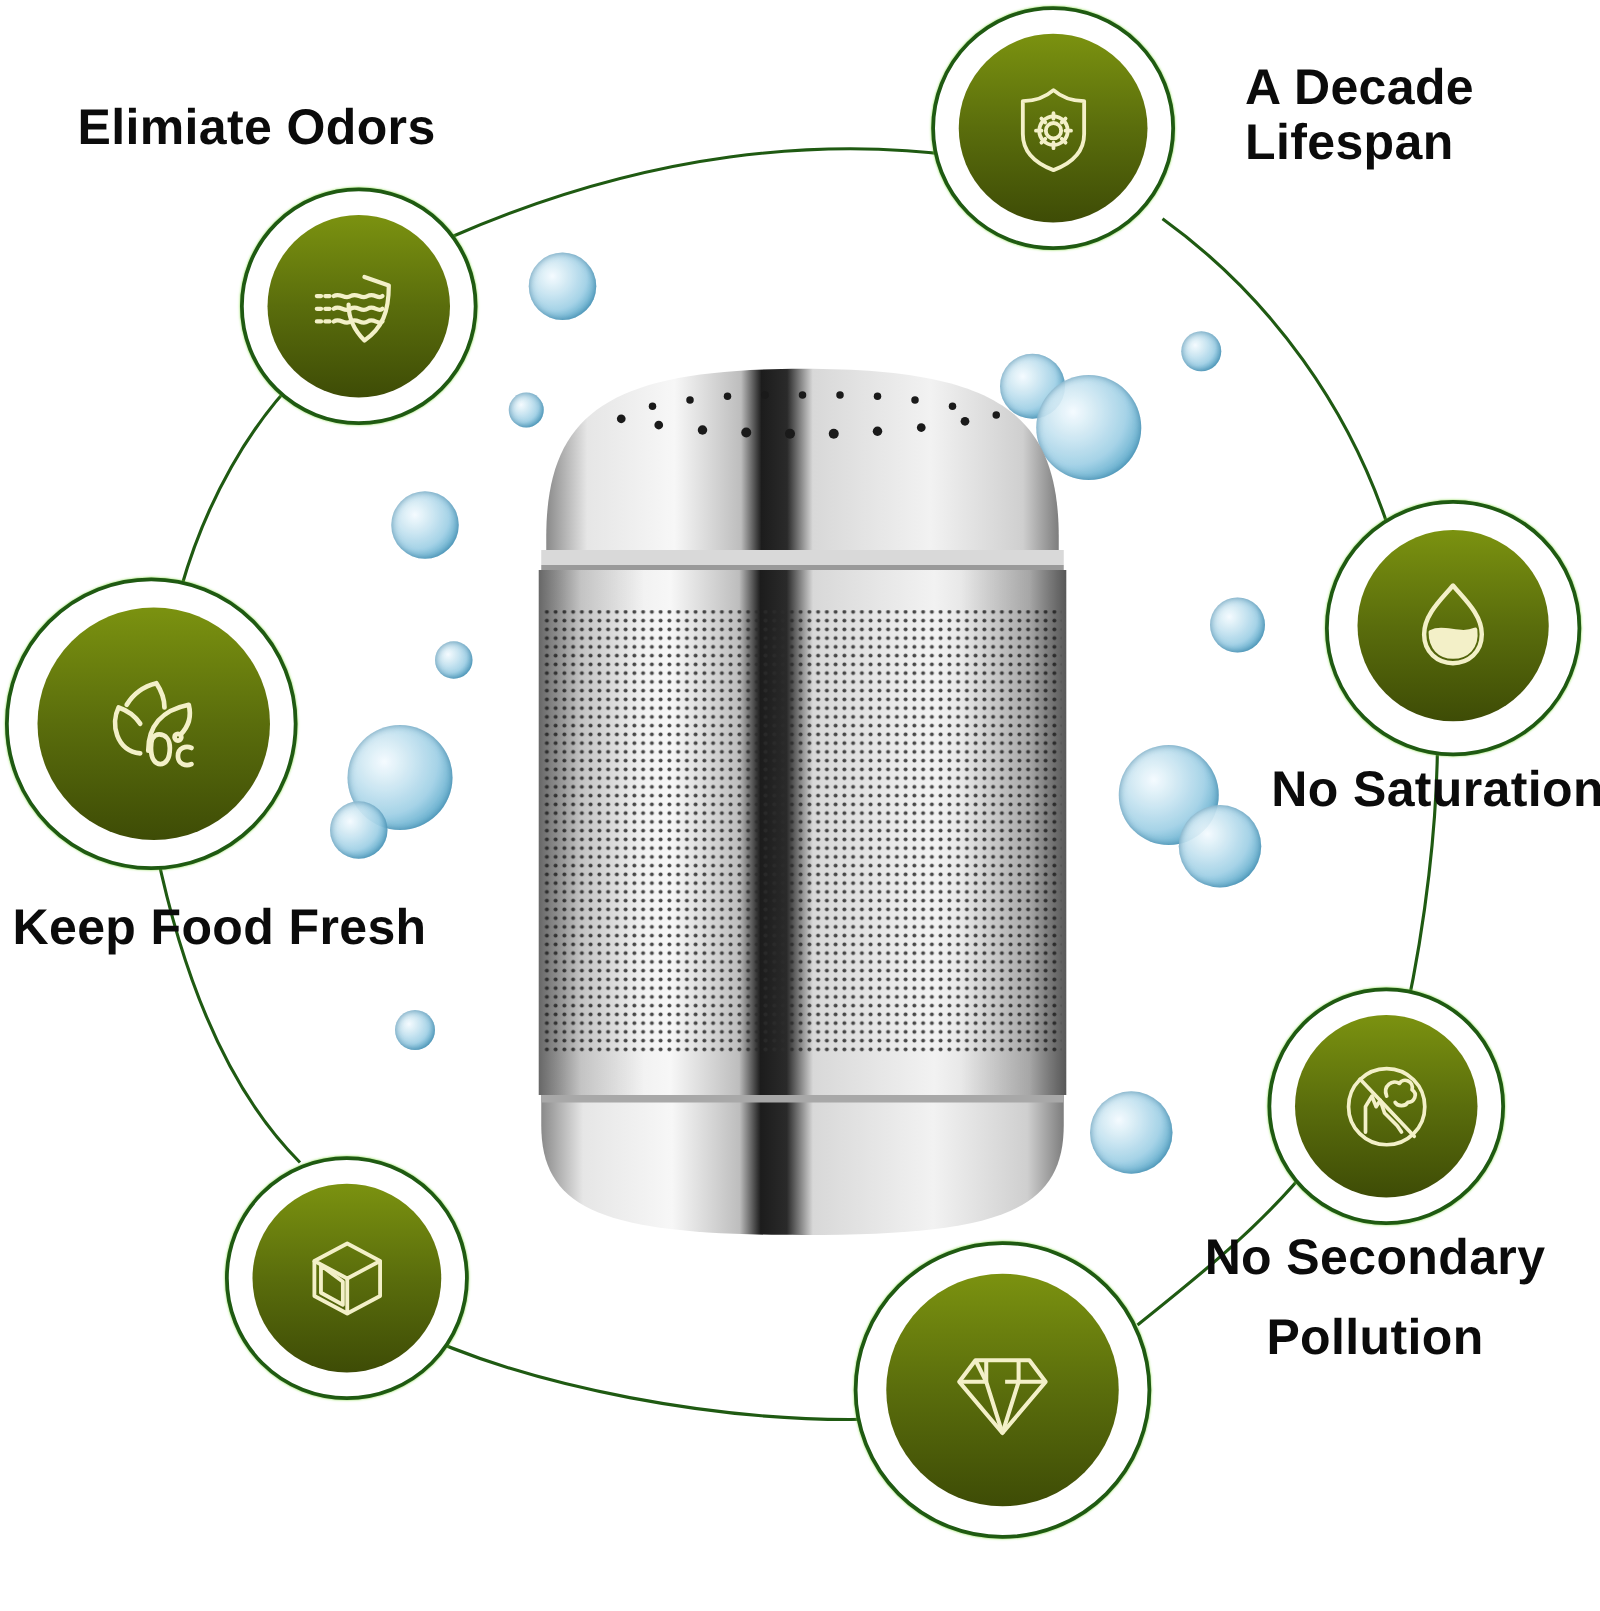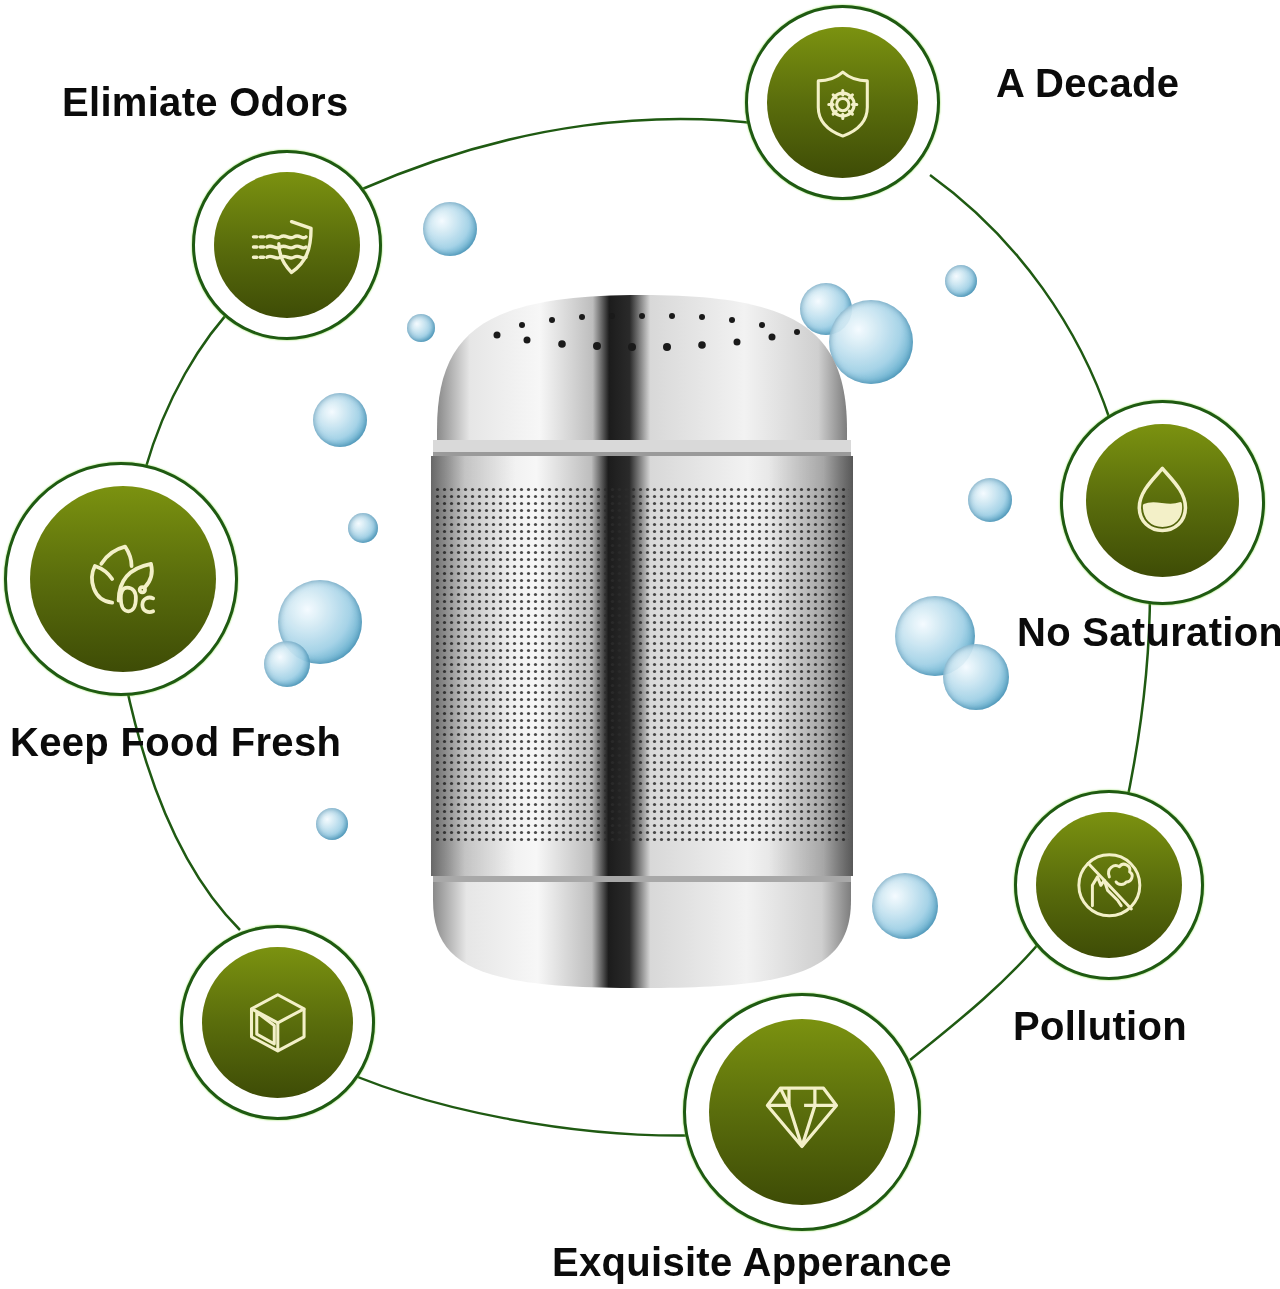--- a/index.html
+++ b/index.html
@@ -122,22 +122,23 @@
     <div class="ring" style="left:0;top:0;right:0;bottom:0;"></div>
     <div class="disc" style="left:22px;top:22px;width:151px;height:151px;">
       <svg viewBox="0 0 100 100" fill="none" stroke="#f3f0c8" stroke-width="3.5" stroke-linecap="round" stroke-linejoin="round">
         <path d="M 50 15 C 58 22, 68 25, 78 25 L 78 55 C 78 72, 66 82, 50 88 C 34 82, 22 72, 22 55 L 22 25 C 32 25, 42 22, 50 15 Z"></path>
         <circle cx="50" cy="52" r="7"></circle>
         <path d="M 50 36 v5 M 50 63 v5 M 34 52 h5 M 61 52 h5 M 39 41 l3.5 3.5 M 57.5 59.5 l3.5 3.5 M 61 41 l-3.5 3.5 M 42.5 59.5 l-3.5 3.5"></path>
         <circle cx="50" cy="52" r="13"></circle>
       </svg>
     </div>
   </div>
-  <div class="label" style="left:996px;top:61px;">
+  <div class="label" style="left:996px;top:48px;">
     <div>A Decade</div>
+    <div>Lifespan</div>
   </div>
 
   <div class="badge" style="left:4px;top:462px;width:234px;height:234px;">
     <div class="ring" style="left:0;top:0;right:0;bottom:0;"></div>
     <div class="disc" style="left:26px;top:24px;width:186px;height:186px;">
       <svg viewBox="0 0 100 100" fill="none" stroke="#f3f0c8" stroke-width="3.5" stroke-linecap="round" stroke-linejoin="round">
         <path d="M 40 72 C 22 70, 18 50, 24 38 C 30 40, 36 44, 40 50"></path>
         <path d="M 30 36 C 36 26, 44 22, 52 20 C 56 26, 58 32, 58 38"></path>
         <path d="M 46 70 C 46 52, 56 40, 76 36 C 78 44, 76 52, 70 58"></path>
         <path d="M 54 58 C 50 58, 48 62, 48 68 C 48 76, 51 80, 55 80 C 59 80, 62 76, 62 68 C 62 62, 59 58, 54 58 Z"></path>
@@ -164,20 +165,21 @@
     <div class="disc" style="left:22px;top:22px;width:146px;height:146px;">
       <svg viewBox="0 0 100 100" fill="none" stroke="#f3f0c8" stroke-width="3.5" stroke-linecap="round" stroke-linejoin="round">
         <circle cx="50" cy="50" r="36"></circle>
         <path d="M 25 24 L 76 78"></path>
         <path d="M 30 74 L 30 50 L 36 40 L 40 50 L 44 44 L 48 56 L 60 68 L 64 74"></path>
         <path d="M 50 40 C 46 30, 56 24, 62 28 C 66 22, 76 26, 74 34 C 80 38, 76 46, 70 46 C 68 50, 60 50, 58 46"></path>
       </svg>
     </div>
   </div>
   <div class="label center" style="left:940px;top:984px;width:320px;">
+    <div>No Secondary</div>
     <div style="margin-top:20px;">Pollution</div>
   </div>
 
   <div class="badge" style="left:180px;top:925px;width:195px;height:195px;">
     <div class="ring" style="left:0;top:0;right:0;bottom:0;"></div>
     <div class="disc" style="left:22px;top:22px;width:151px;height:151px;">
       <svg viewBox="0 0 100 100" fill="none" stroke="#f3f0c8" stroke-width="3.5" stroke-linejoin="round">
         <path d="M 50 18 L 80 34 L 50 50 L 20 34 Z"></path>
         <path d="M 20 34 L 20 66 L 50 82 L 50 50"></path>
         <path d="M 80 34 L 80 66 L 50 82"></path>
@@ -191,15 +193,14 @@
     <div class="disc" style="left:26px;top:26px;width:186px;height:186px;">
       <svg viewBox="0 0 100 100" fill="none" stroke="#f3f0c8" stroke-width="3" stroke-linejoin="round">
         <path d="M 30 28 L 70 28 L 82 44 L 50 82 L 18 44 Z"></path>
         <path d="M 30 28 L 38 44 L 50 82"></path>
         <path d="M 38 28 L 38 44"></path>
         <path d="M 62 28 L 62 44 L 50 82"></path>
         <path d="M 18 44 L 38 44 M 52 44 L 82 44"></path>
       </svg>
     </div>
   </div>
-  <div class="label" style="left:552px;top:1240px;">Exquisite Apperance</div>
 
 </div>
 
 </body></html>

